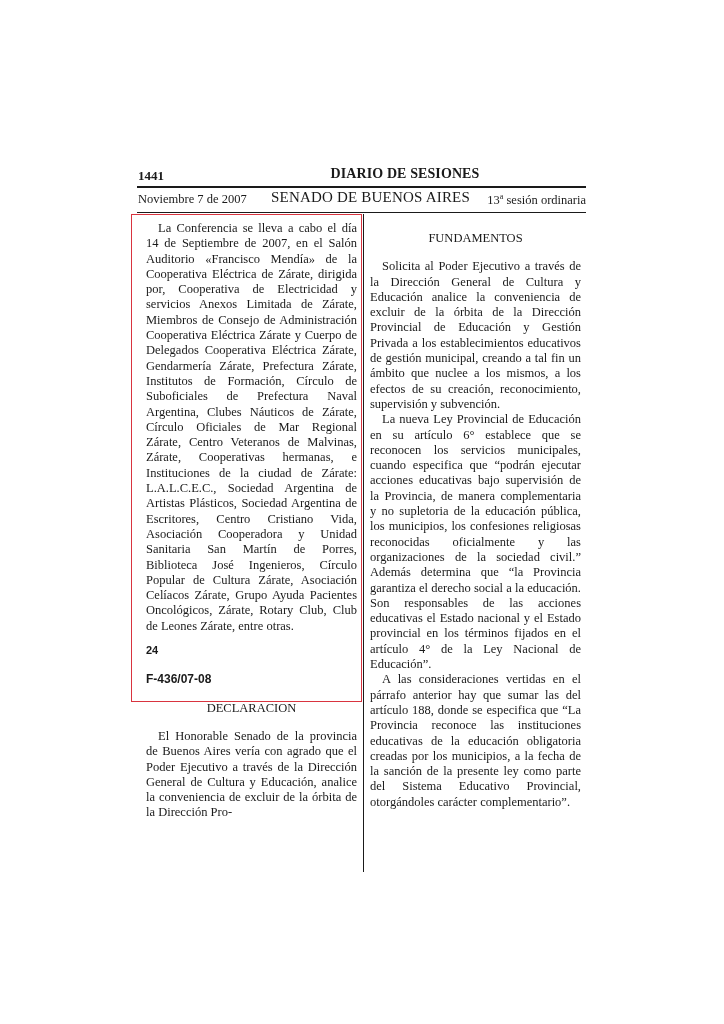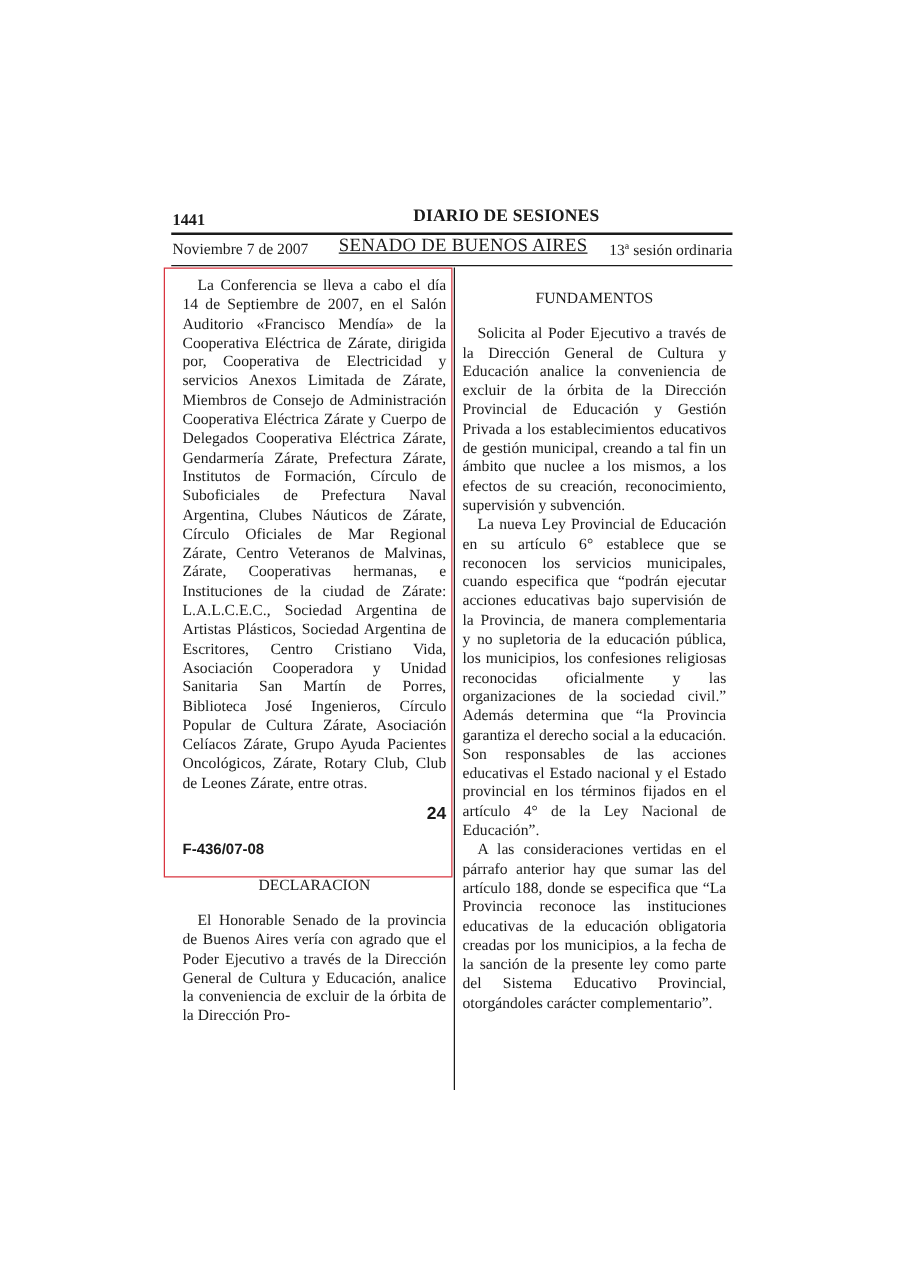--- a/index.html
+++ b/index.html
@@ -15,21 +15,21 @@
     position: absolute; left: 0; width: 724px; top: 166px; text-align: center;
     font-size: 14px; font-weight: bold; letter-spacing: 0.1px; padding-left: 43px;
   }
   .rule-thick {
     position: absolute; left: 137px; width: 449px; top: 186px; height: 2px; background: #1a1a1a;
   }
   .date {
     position: absolute; left: 138px; top: 192px; font-size: 12.5px;
   }
   .senate {
-    position: absolute; left: 271px; top: 189px; font-size: 15px; letter-spacing: 0.2px; text-decoration: underline;
+    position: absolute; left: 271px; top: 189px; font-size: 15px; letter-spacing: 0.2px;
   }
   .session {
     position: absolute; right: 138px; top: 192px; font-size: 12.5px;
   }
   .session sup { font-size: 8px; }
   .rule-thin {
     position: absolute; left: 137px; width: 449px; top: 212px; height: 1px; background: #1a1a1a;
   }
   .col-divider {
     position: absolute; left: 363px; top: 214px; width: 1px; height: 658px; background: #1a1a1a;
@@ -41,22 +41,22 @@
   .col {
     position: absolute; top: 221px; font-size: 12.5px; line-height: 15.3px;
     text-align: justify;
   }
   .col-left { left: 146px; width: 211px; }
   .col-right { left: 370px; width: 211px; }
   .col p { margin: 0; text-indent: 12px; }
   .col p.noindent { text-indent: 0; }
   .col .heading { text-align: center; text-indent: 0; margin: 10px 0 13px 0; }
   .col .number {
-    text-align: right; text-indent: 0; font-family: "Liberation Sans", sans-serif;
-    font-weight: bold; font-size: 14px; margin: 9px 0 14px 0;
+    text-align: left; text-indent: 0; font-family: "Liberation Sans", sans-serif;
+    font-weight: bold; font-size: 11px; margin: 9px 0 14px 0;
   }
   .col .code {
     text-indent: 0; font-family: "Liberation Sans", sans-serif; font-weight: bold;
     font-size: 12px; margin: 0 0 13px 0; text-align: left;
   }
 </style>
 </head>
 <body>
 
 <div class="page-number">1441</div>

